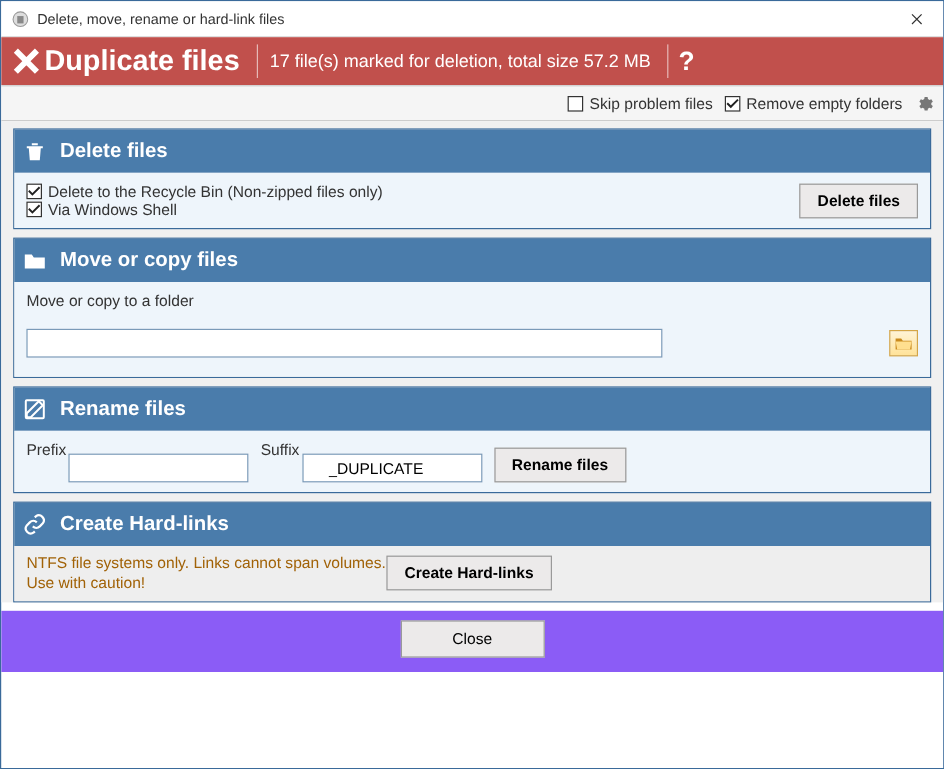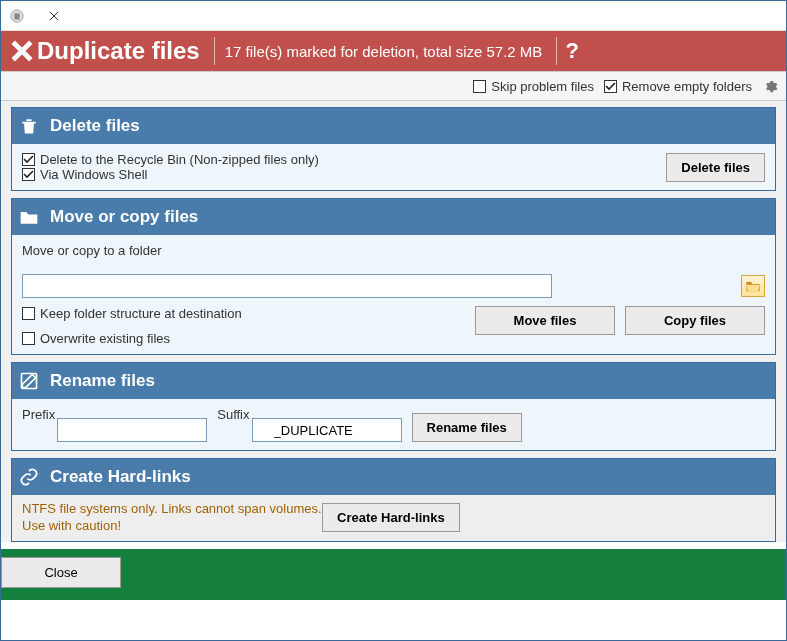--- a/index.html
+++ b/index.html
@@ -44,33 +44,34 @@
 .wide-btn { width: 140px; }
 
 .rename-body { display:flex; align-items:flex-end; gap:10px; }
 .field-col { display:flex; flex-direction:row; gap:2px; }
 .field-col label { font-size:13px; }
 .small-input { width:150px; height:24px; border:1px solid #7a9ab8; padding:2px 21px; font-size:13px; background:#fff;margin-top:11px; }
 
 .hardlink-body { background:#eee; display:flex; align-items:center; padding:6px 10px; }
 .warn-text { flex:1; font-size:13px; color:#a16207; line-height:1.3; max-width:300px; }
 
-.footer { display:flex; padding: 8px 0 12px 0; background:#15803d; }
+.footer { display:flex; justify-content:center; padding: 8px 0 12px 0; background:#8b5cf6; }
 .close-btn { width:120px; padding:7px 0; background:#eceaea; border:1px solid #999; font-size:13px; cursor:pointer; }
 </style>
 </head>
 <body>
 
 <div class="titlebar">
   <span class="app-icon">
     <svg viewBox="0 0 16 16" width="14" height="14">
         <circle cx="8" cy="8" r="7" fill="#ddd" stroke="#999"></circle>
         <rect x="5" y="5" width="6" height="7" fill="#888"></rect>
       </svg>
   </span>
+  <span class="title-text">Delete, move, rename or hard-link files</span>
   <div class="close-x">
     <svg width="10" height="10" viewBox="0 0 10 10">
         <path d="M1 1 L9 9 M9 1 L1 9" stroke="currentColor" stroke-width="1"></path>
       </svg>
   </div>
 </div>
 
 <div class="red-banner">
   <span class="x-icon">
     <svg width="22" height="22" viewBox="0 0 10 10">
@@ -154,36 +155,20 @@
       <span class="move-label">Move or copy to a folder</span>
       <div class="move-row1">
         <input class="move-input" value="" style="">
         <span class="browse-btn">
           <svg width="16" height="14" viewBox="0 0 24 20">
               <path fill="#c98a1d" d="M2 4h7l2 3h11v11H2z"></path>
               <path fill="#ffdf8f" d="M2 8h20l-2 10H4z"></path>
             </svg>
         </span>
       </div>
-      <div class="move-row2">
-        <div class="move-opts">
-          <label class="cb-label">
-            <span class="cb"></span>
-            <span>Keep folder structure at destination</span>
-          </label>
-          <label class="cb-label">
-            <span class="cb"></span>
-            <span>Overwrite existing files</span>
-          </label>
-        </div>
-        <div class="move-btns">
-          <button class="btn wide-btn">Move files</button>
-          <button class="btn wide-btn">Copy files</button>
-        </div>
-      </div>
     </div>
   </div>
 
   <div class="section">
     <div class="section-header">
       <span class="hicon">
         <svg width="20" height="20" viewBox="0 0 24 24" fill="none" stroke="#fff" stroke-width="2">
             <path d="M4 20h4L20 8l-4-4L4 16v4z"></path>
             <rect x="3" y="3" width="18" height="18" rx="1"></rect>
           </svg>

